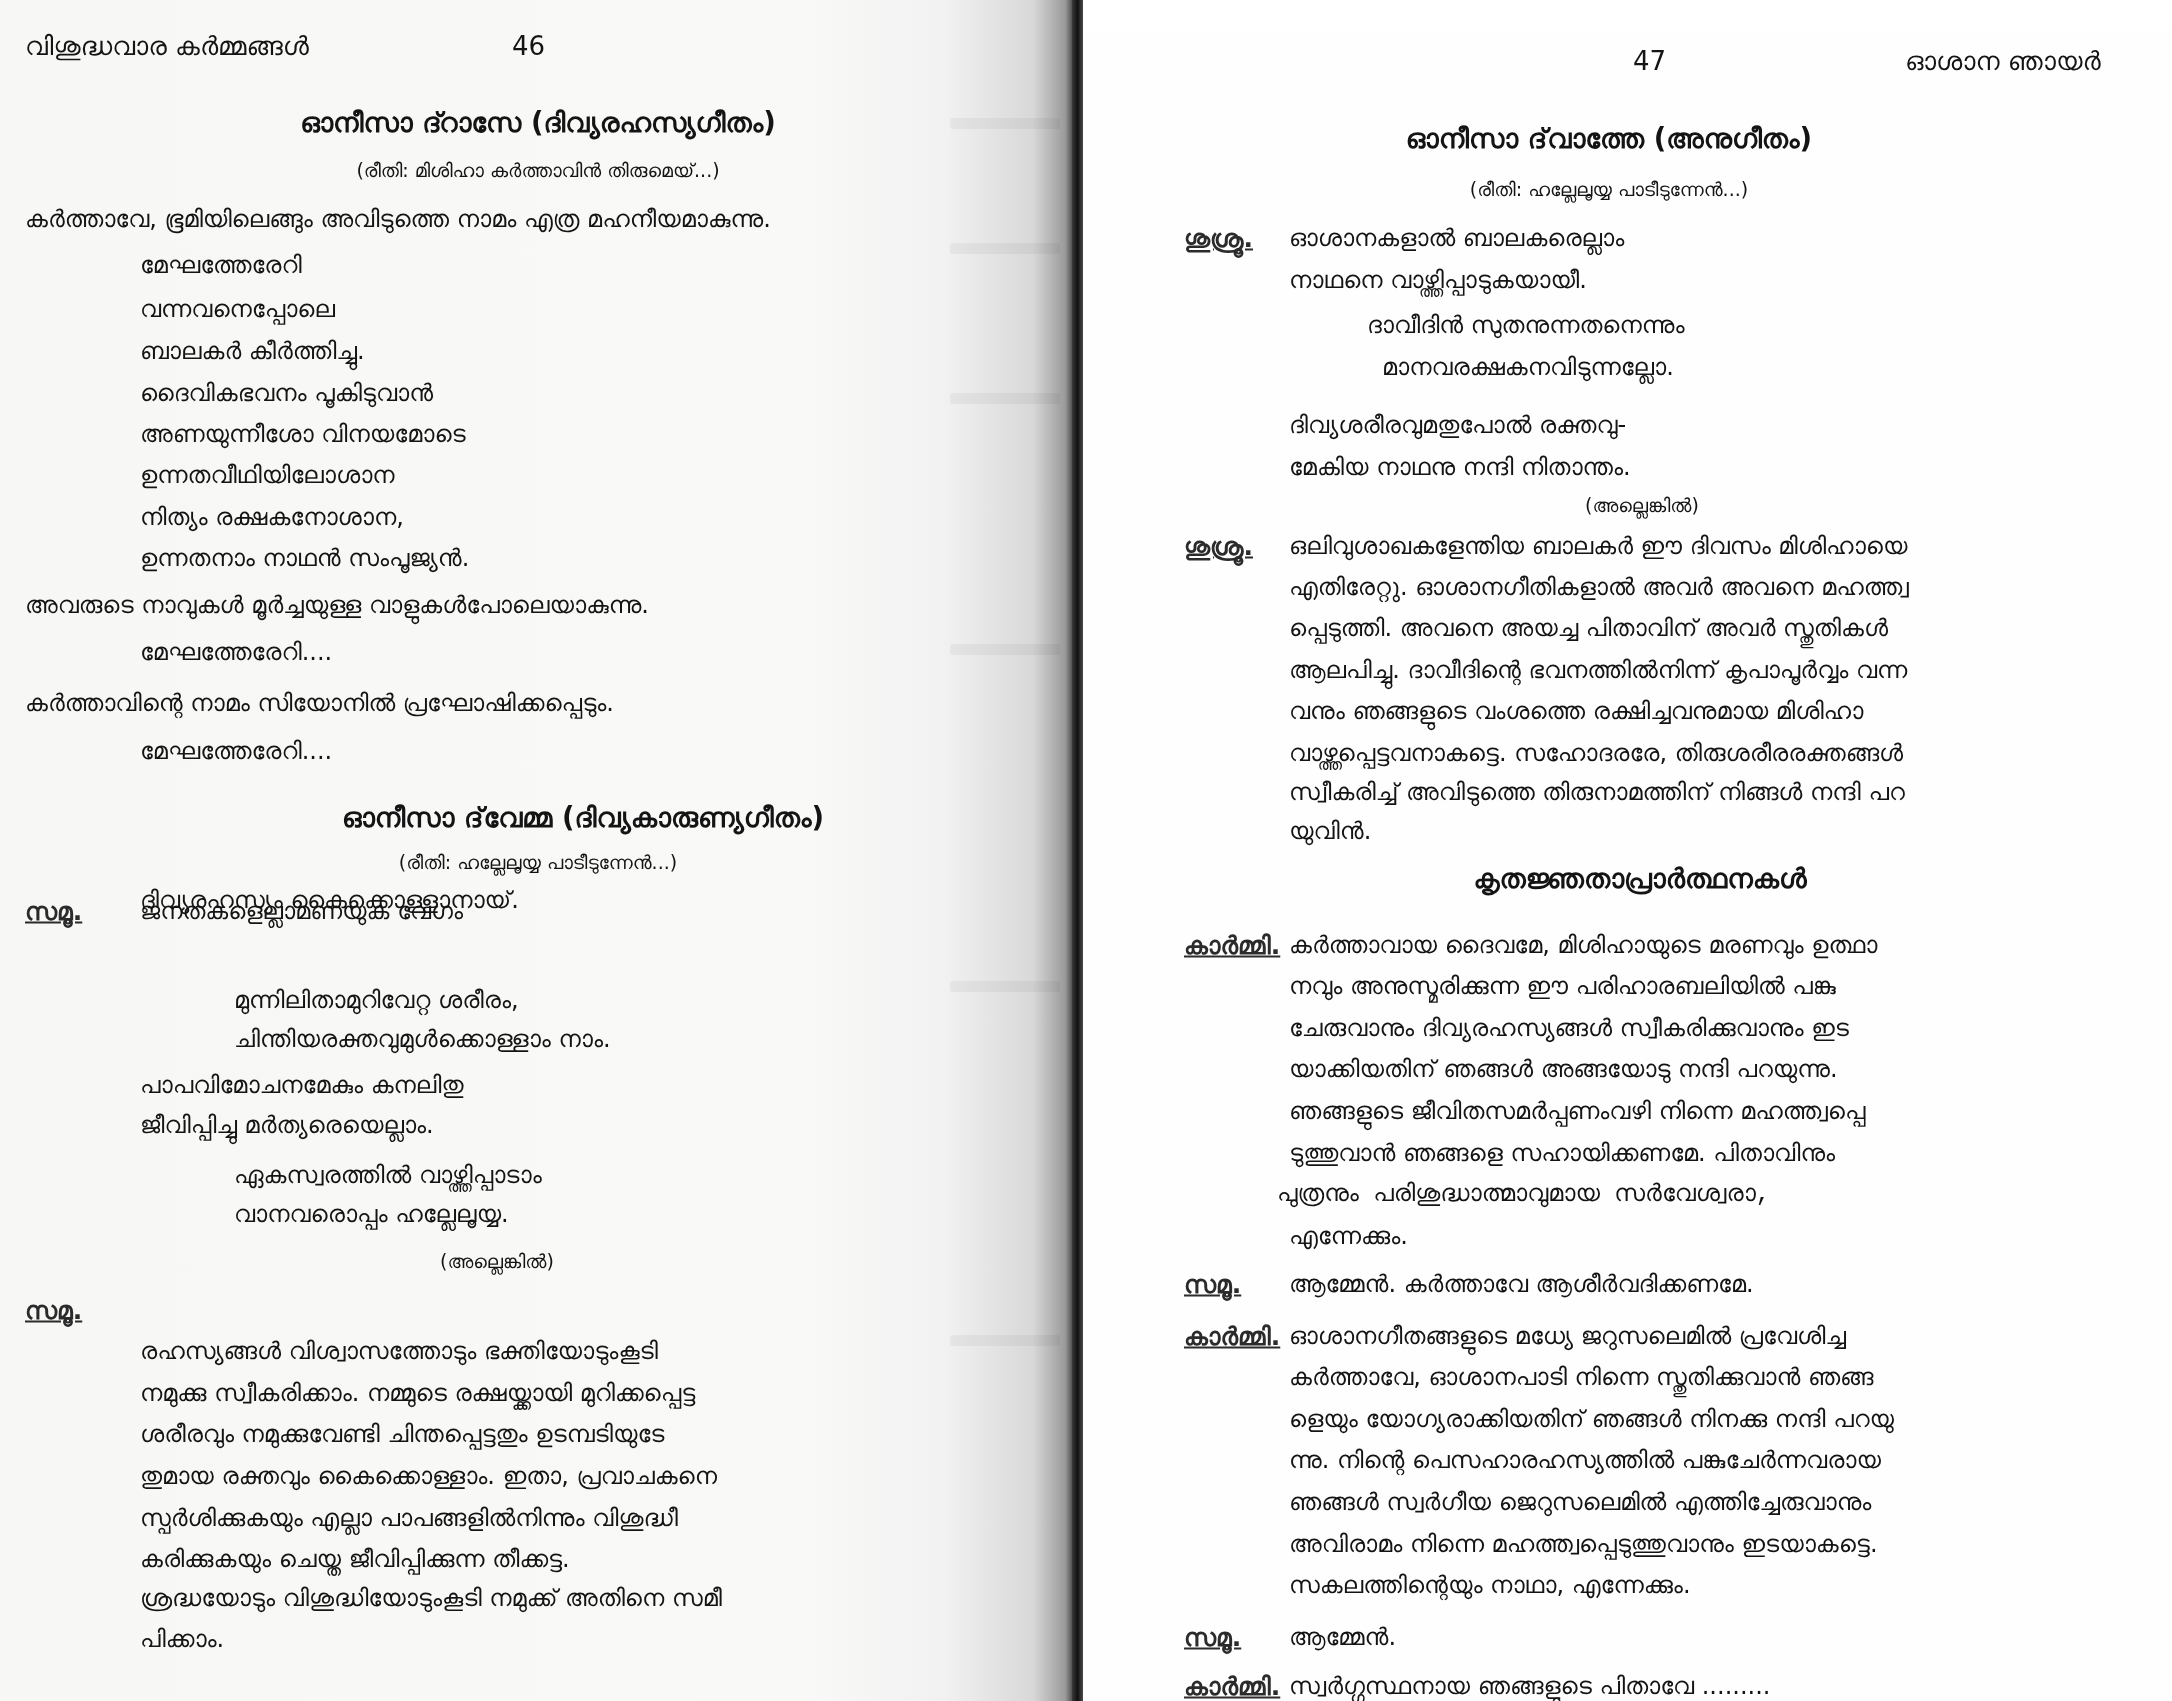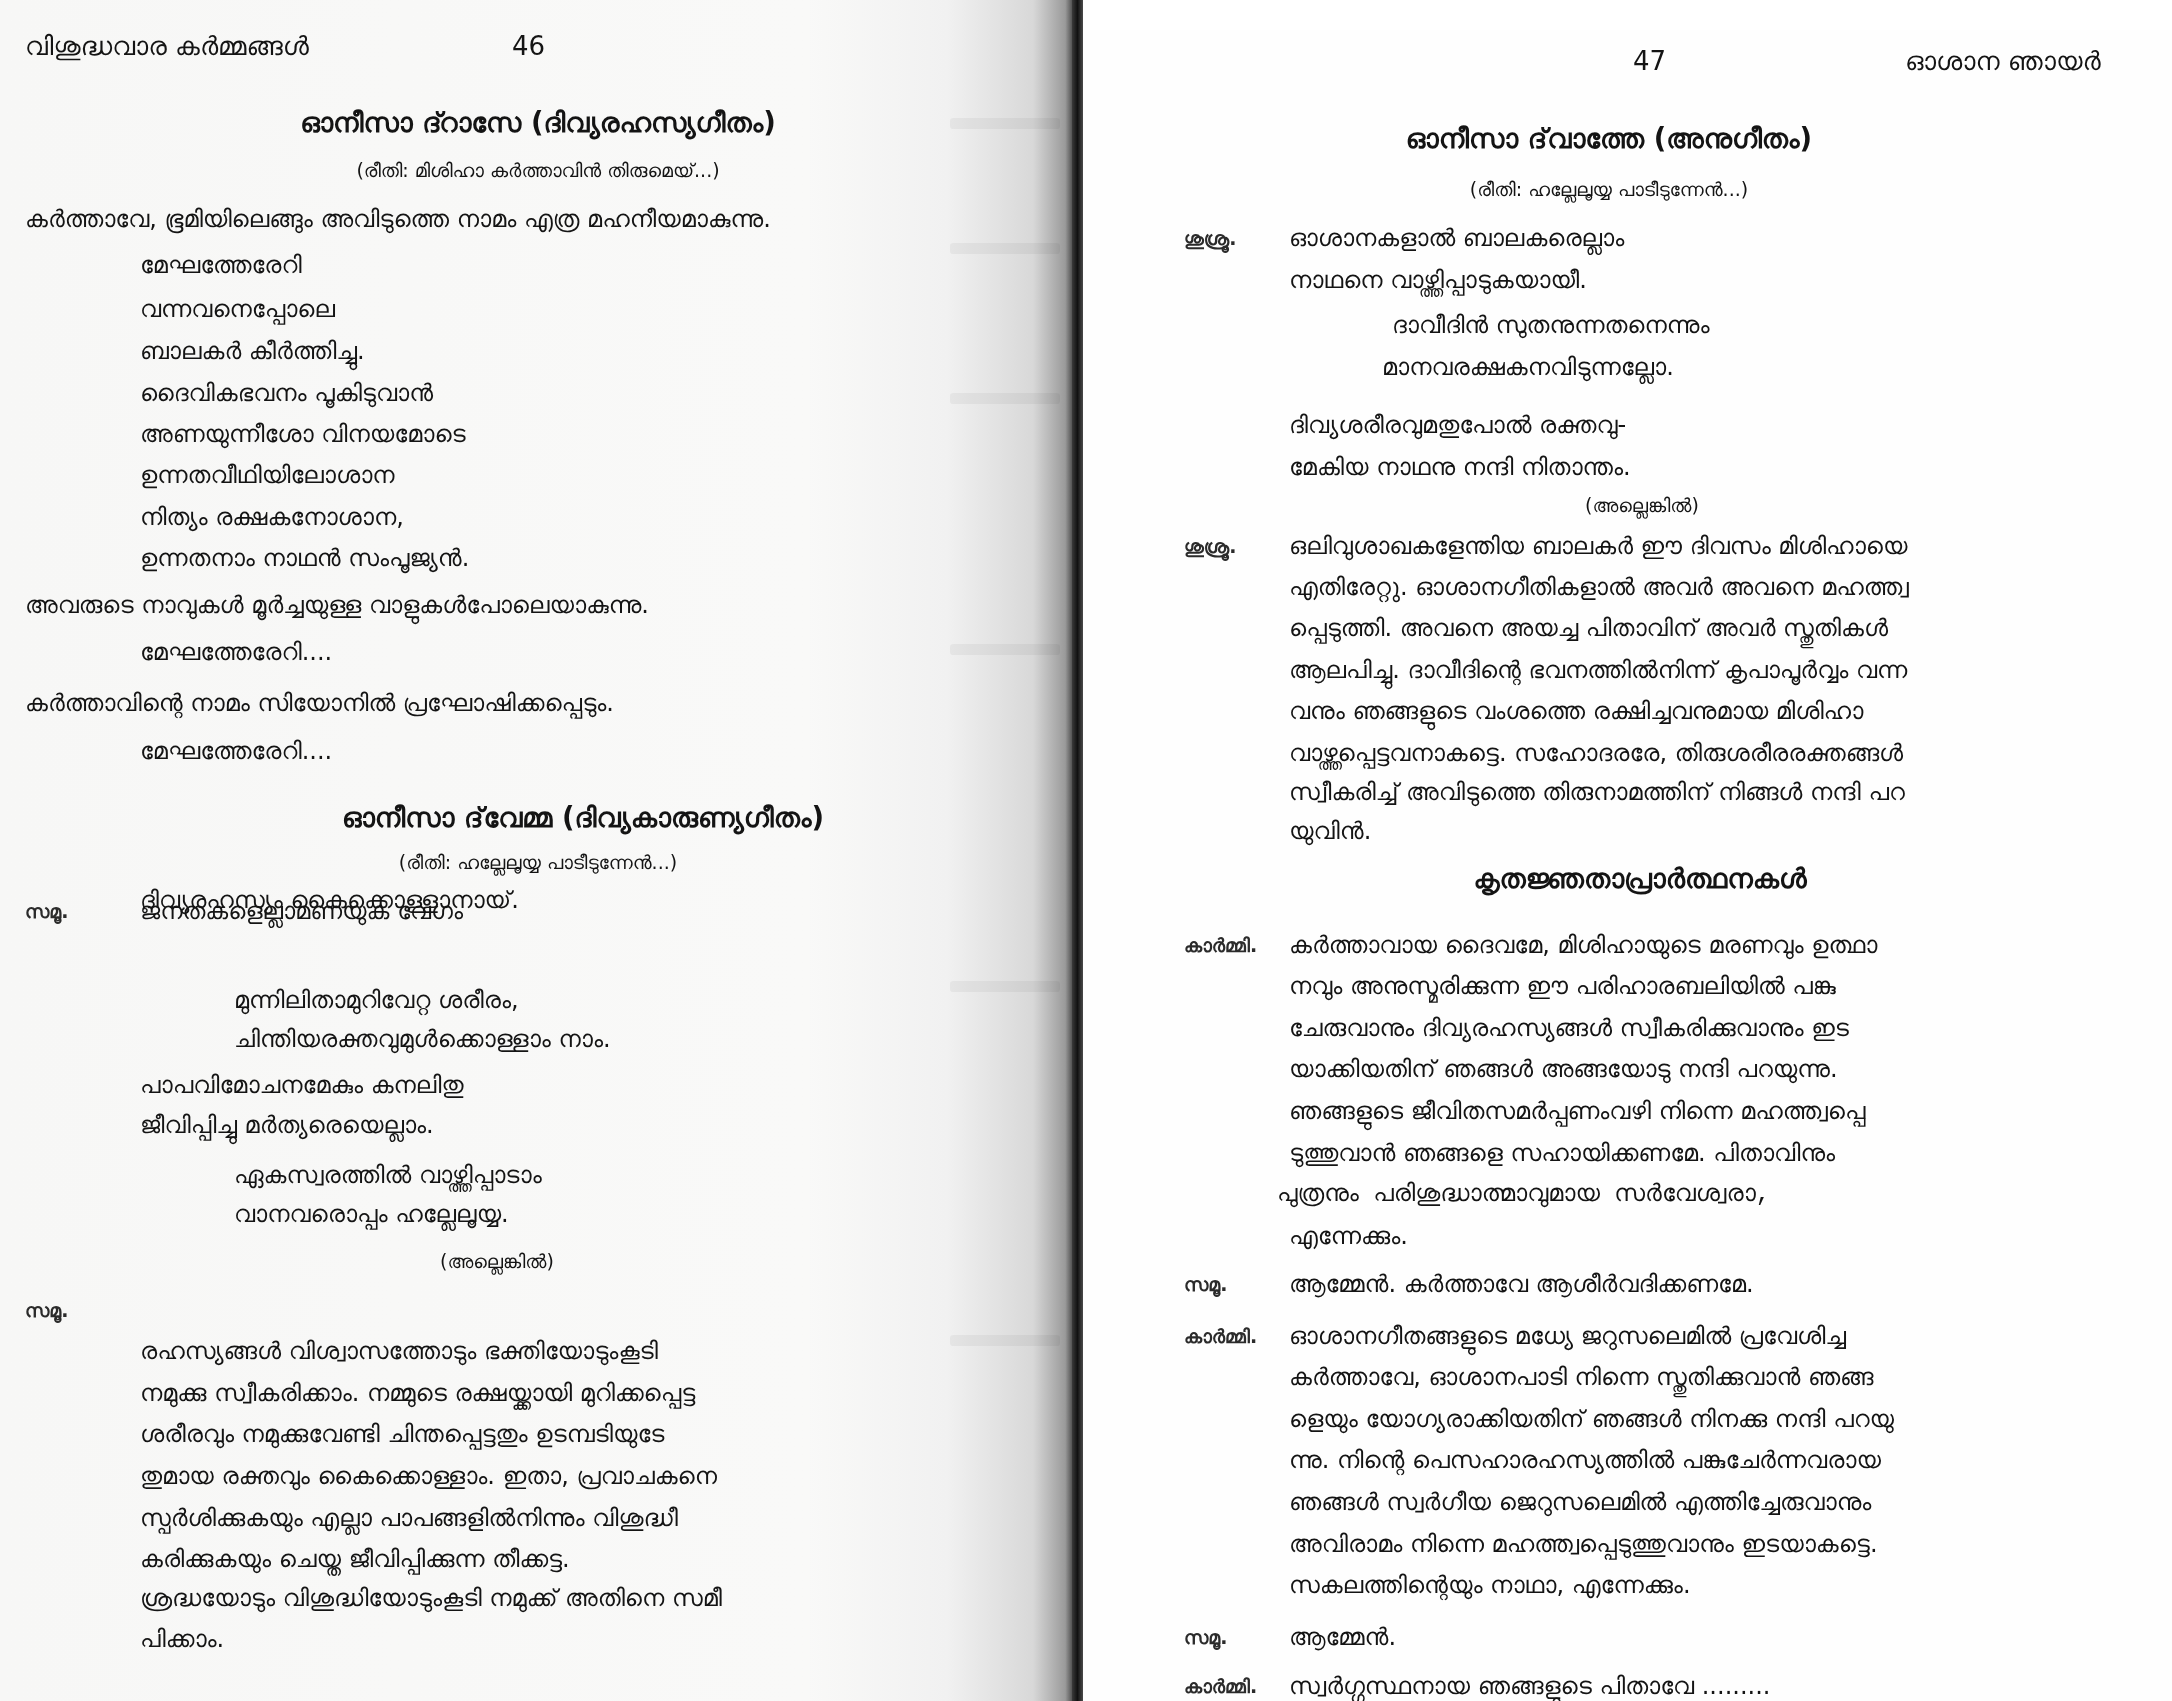--- a/index.html
+++ b/index.html
@@ -10,21 +10,21 @@
     color:#141414;
   }
   .page { position:absolute; top:0; height:1701px; }
   #left-page { left:0; width:1076px; background:linear-gradient(90deg,#f7f7f6 0%, #f9f9f8 75%, #f1f1f1 88%, #d8d8d8 96%, #9a9a9a 99%, #2a2a2a 100%); }
   #spine { position:absolute; left:1072px; top:0; width:11px; height:1701px; background:linear-gradient(90deg,#3a3a3a,#111 50%,#4a4a4a); }
   #right-page { left:1083px; width:1212px; background:#fefefe;margin-top:30px; }
   .ln { position:absolute; white-space:nowrap; font-size:24px; line-height:31px; transform:translateY(-50%); }
   .hdr { font-size:26px; }
   .h { font-weight:bold; font-size:27.5px; left:0; width:100%; text-align:center; }
   .riti { font-size:19px; left:0; width:100%; text-align:center; }
-  .lbl { font-size:19px; font-weight:bold; color:#2b2b2b; }
+  .lbl { font-size:25px; font-weight:bold; color:#2b2b2b;text-decoration:underline; }
   .alt { font-size:19px; }
   .bleed { position:absolute; height:11px; background:rgba(0,0,0,0.045); border-radius:3.1px; }
 </style>
 </head>
 <body>
 
 <div id="left-page" class="page">
 
   <div class="bleed" style="left:950px;top:118px;width:110px;"></div>
   <div class="bleed" style="left:950px;top:243px;width:110px;"></div>
@@ -83,21 +83,21 @@
 <div id="right-page" class="page">
   <div class="ln hdr" style="left:550px;top:31px;">47</div>
   <div class="ln hdr" style="left:822px;top:31px;">ഓശാന ഞായർ</div>
 
   <div class="ln h" style="top:108px;width:1052px;">ഓനീസാ ദ്‌വാത്തേ (അനുഗീതം)</div>
   <div class="ln riti" style="top:159px;width:1052px;">(രീതി: ഹല്ലേലൂയ്യ പാടീടുന്നേൻ...)</div>
 
   <div class="ln lbl" style="left:101px;top:208px;">ശുശ്രൂ.</div>
   <div class="ln" style="left:206px;top:208px;">ഓശാനകളാൽ ബാലകരെല്ലാം</div>
   <div class="ln" style="left:206px;top:250px;">നാഥനെ വാഴ്ത്തിപ്പാടുകയായീ.</div>
-  <div class="ln" style="left:309px;top:295px;">ദാവീദിൻ സുതനുന്നതനെന്നും</div>
+  <div class="ln" style="left:284px;top:295px;">ദാവീദിൻ സുതനുന്നതനെന്നും</div>
   <div class="ln" style="left:299px;top:337px;">മാനവരക്ഷകനവിടുന്നല്ലോ.</div>
   <div class="ln" style="left:206px;top:395px;">ദിവ്യശരീരവുമതുപോൽ രക്തവു-</div>
   <div class="ln" style="left:206px;top:437px;">മേകിയ നാഥനു നന്ദി നിതാന്തം.</div>
   <div class="ln alt" style="left:502px;top:475px;">(അല്ലെങ്കിൽ)</div>
 
   <div class="ln lbl" style="left:101px;top:516px;">ശുശ്രൂ.</div>
   <div class="ln" style="left:206px;top:516px;">ഒലിവുശാഖകളേന്തിയ ബാലകർ ഈ ദിവസം മിശിഹായെ</div>
   <div class="ln" style="left:206px;top:557px;">എതിരേറ്റു. ഓശാനഗീതികളാൽ അവർ അവനെ മഹത്ത്വ</div>
   <div class="ln" style="left:206px;top:598px;">പ്പെടുത്തി. അവനെ അയച്ച പിതാവിന് അവർ സ്തുതികൾ</div>
   <div class="ln" style="left:206px;top:640px;">ആലപിച്ചു. ദാവീദിന്റെ ഭവനത്തിൽനിന്ന് കൃപാപൂർവ്വം വന്ന</div>

